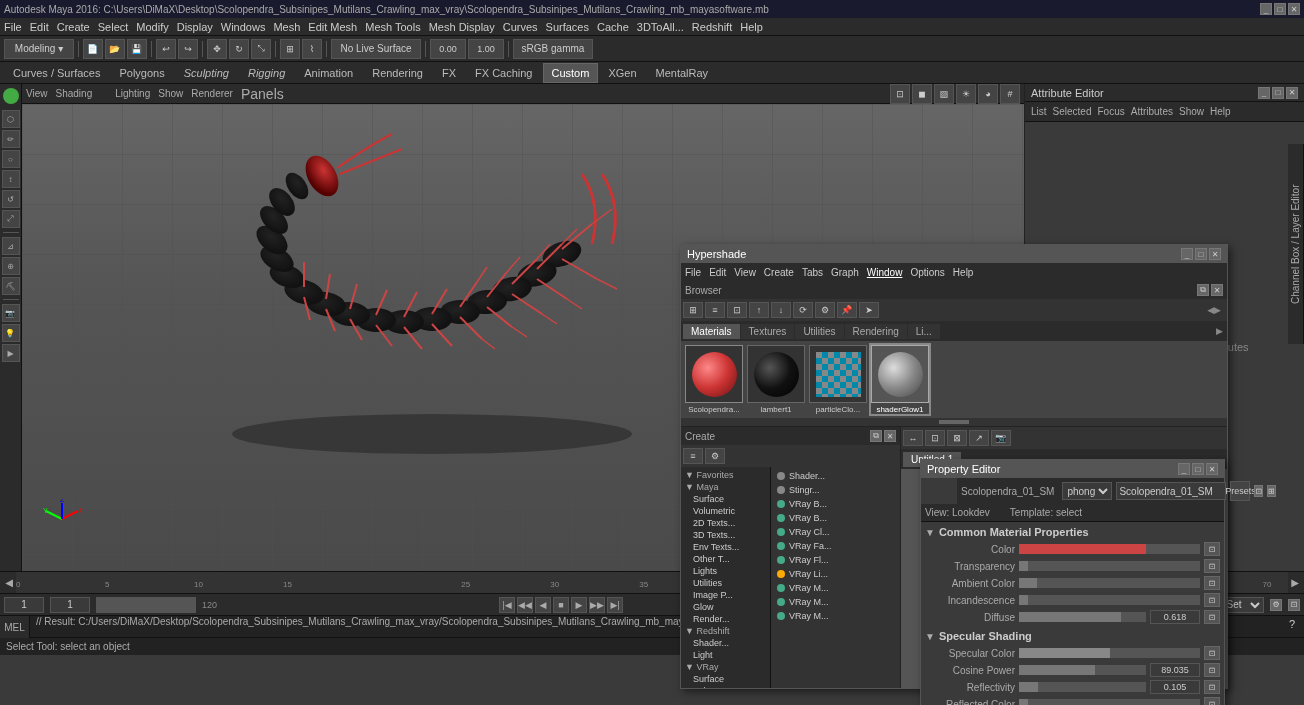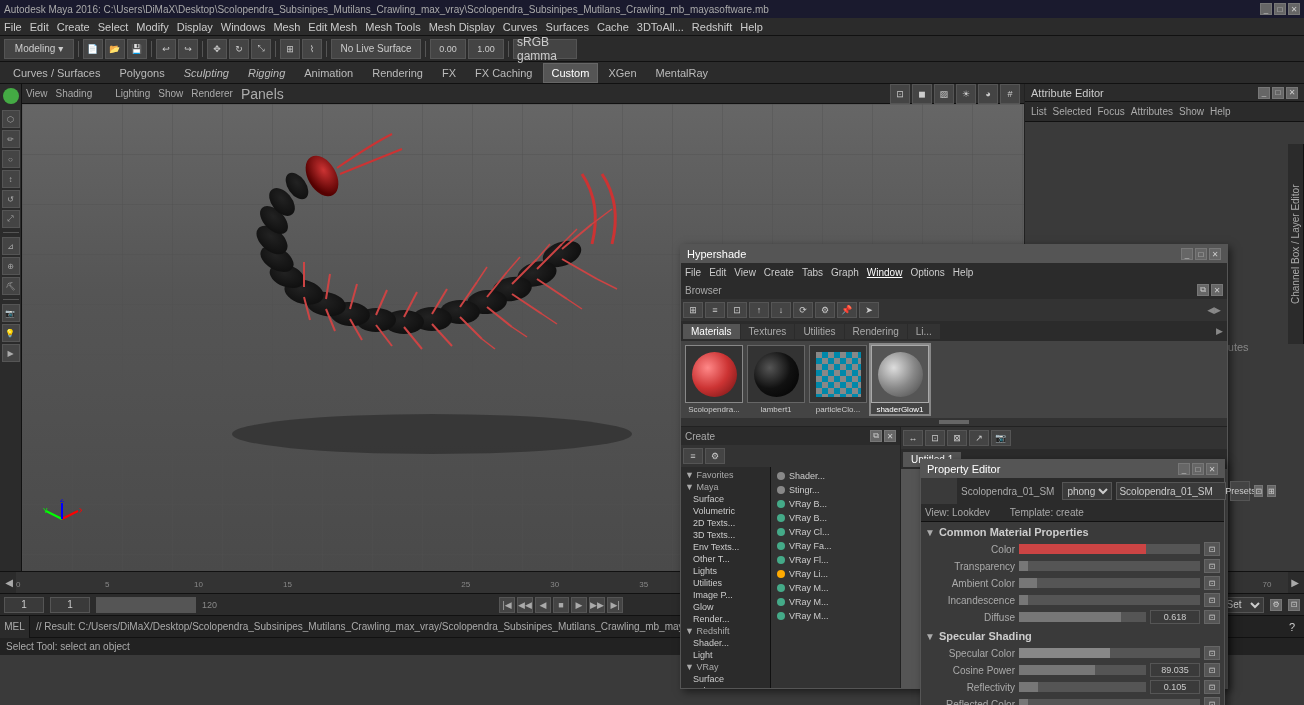--- a/index.html
+++ b/index.html
@@ -725,21 +725,21 @@
   <div class="toolbar-btn">⊞</div>
   <div class="toolbar-btn">⌇</div>
   <div class="sep"></div>
   <div class="toolbar-btn" style="width:90px;font-size:10px">No Live Surface</div>
   <div class="sep"></div>
   <div style="display:flex;align-items:center;gap:2px">
     <div class="toolbar-btn" style="width:36px">0.00</div>
     <div class="toolbar-btn" style="width:36px">1.00</div>
   </div>
   <div class="sep"></div>
-  <div class="toolbar-btn" style="width:64px;font-size:12px">sRGB gamma</div>
+  <div class="toolbar-btn" style="width:80px;font-size:10px">sRGB gamma</div>
 </div>
 
 <div class="tab-bar">
   <span class="tab-item">Curves / Surfaces</span>
   <span class="tab-item">Polygons</span>
   <span class="tab-item" style="font-style:italic">Sculpting</span>
   <span class="tab-item" style="font-style:italic">Rigging</span>
   <span class="tab-item">Animation</span>
   <span class="tab-item">Rendering</span>
   <span class="tab-item">FX</span>
@@ -1161,21 +1161,21 @@
       <select style="height:18px;background:#3a3a3a;border:1px solid #555;color:#ccc;font-size:10px;width:90px">
         <option>phong</option>
       </select>
       <input style="width: 110px; height: 18px; background: rgb(58, 58, 58); border: 1px solid rgb(85, 85, 85); color: rgb(204, 204, 204); font-size: 10px; padding: 0px 2px;" value="Scolopendra_01_SM">
       <div class="toolbar-btn" style="width:50px;font-size:9px">Presets</div>
       <div class="win-btn">⊡</div>
       <div class="win-btn">⊞</div>
     </div>
     <div style="height:18px;background:#2b2b2b;display:flex;align-items:center;padding:0 4px;gap:20px;font-size:10px;color:#aaa;border-bottom:1px solid #111">
       <span>View: Lookdev</span>
-      <span>Template: create</span>
+      <span>Template: select</span>
     </div>
     <div class="pe-body">
 
       <div class="pe-section-header">
         <span style="color:#aaa;font-size:10px">▼</span>
         <span class="pe-section-title">Common Material Properties</span>
       </div>
 
       <div class="pe-row">
         <span class="pe-label">Color</span>
@@ -1310,21 +1310,21 @@
   <select class="bottom-input" style="width:80px">
     <option>No Anim Layer</option>
   </select>
   <select class="bottom-input" style="width:110px">
     <option>No Character Set</option>
   </select>
   <div class="win-btn">⚙</div>
   <div class="win-btn">⊡</div>
 </div>
 
-<div style="display:flex;height:22px;background:#222;align-items:center;border-top:1px solid #111">
+<div style="display:flex;height:22px;background:#222;border-top:1px solid #111">
   <div style="width:30px;height:22px;background:#2b2b2b;display:flex;align-items:center;justify-content:center;font-size:10px;color:#aaa;border-right:1px solid #111">MEL</div>
   <div style="flex:1;padding:0 6px;font-size:10px;color:#aaa;overflow:hidden;text-overflow:ellipsis;white-space:nowrap">
     <span>// Result: C:/Users/DiMaX/Desktop/Scolopendra_Subsinipes_Mutilans_Crawling_max_vray/Scolopendra_Subsinipes_Mutilans_Crawling_mb_mayasoftware.mb</span>
   </div>
   <div style="width:16px;height:16px;margin-right:4px;cursor:pointer;display:flex;align-items:center;justify-content:center">?</div>
 </div>
 
 <div class="status-bar">
   <span>Select Tool: select an object</span>
 </div>

